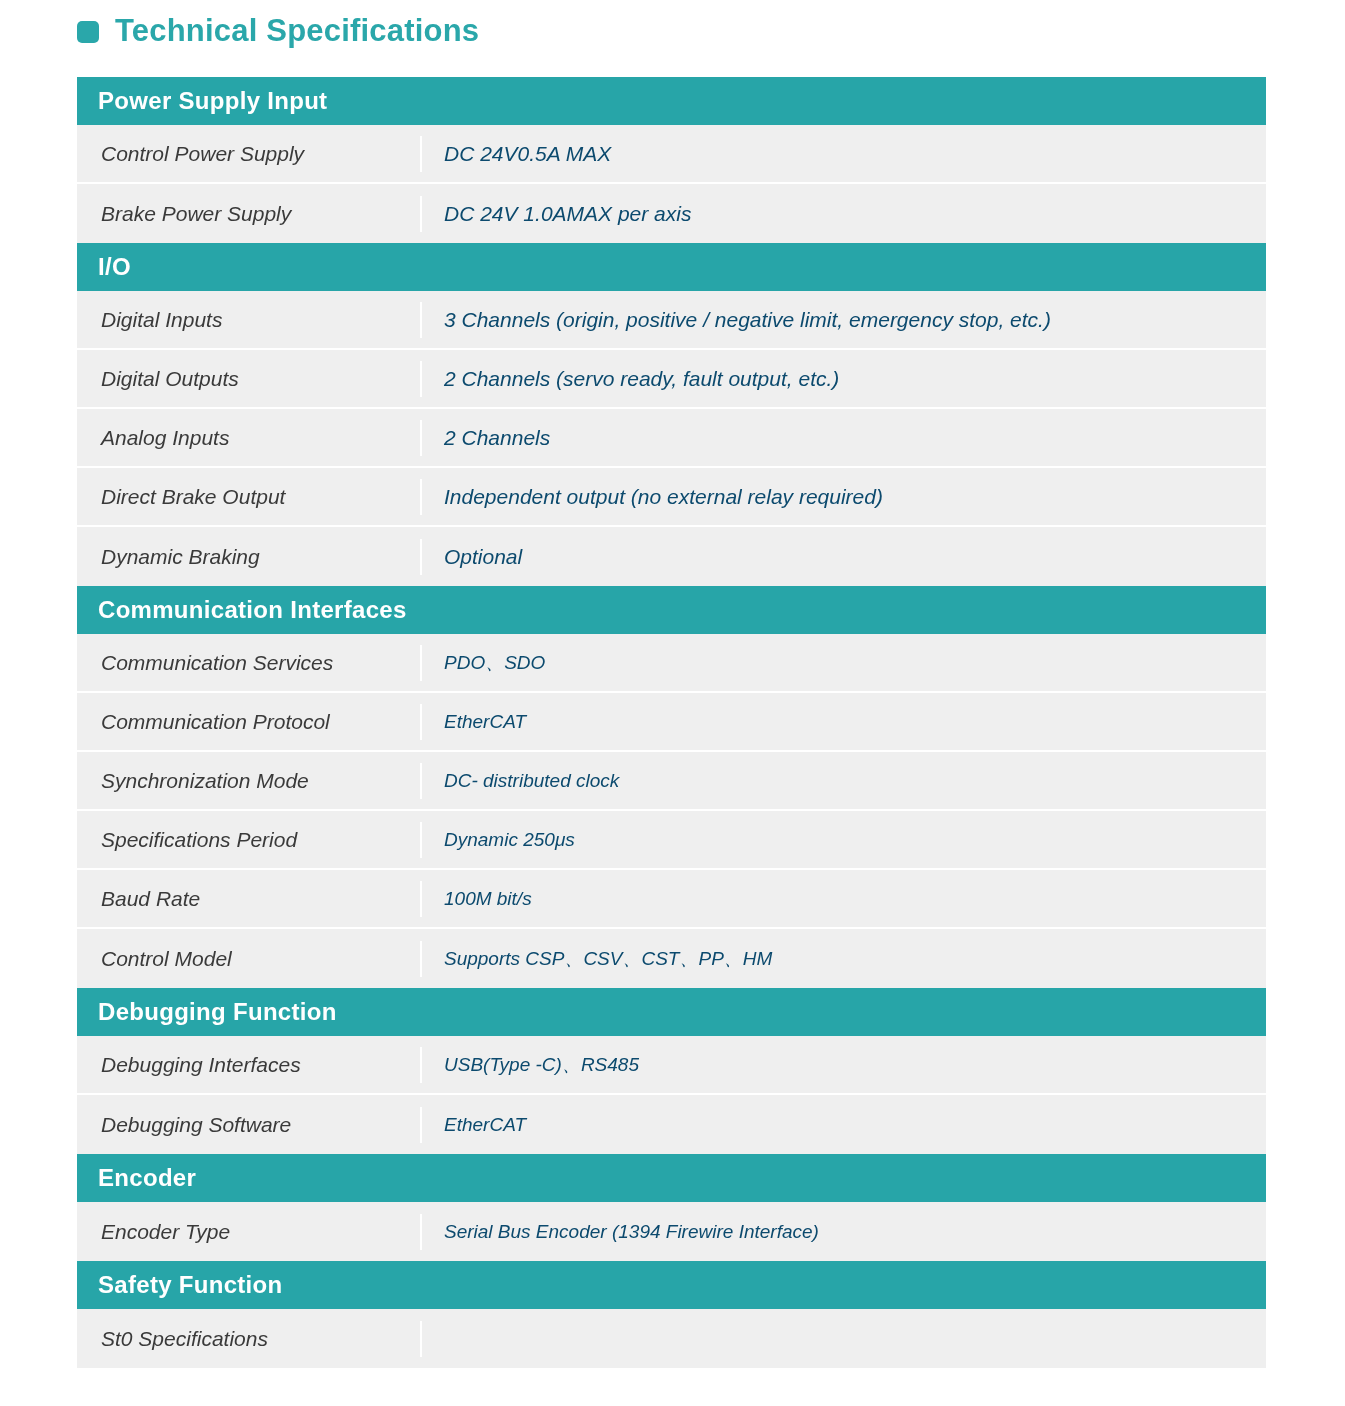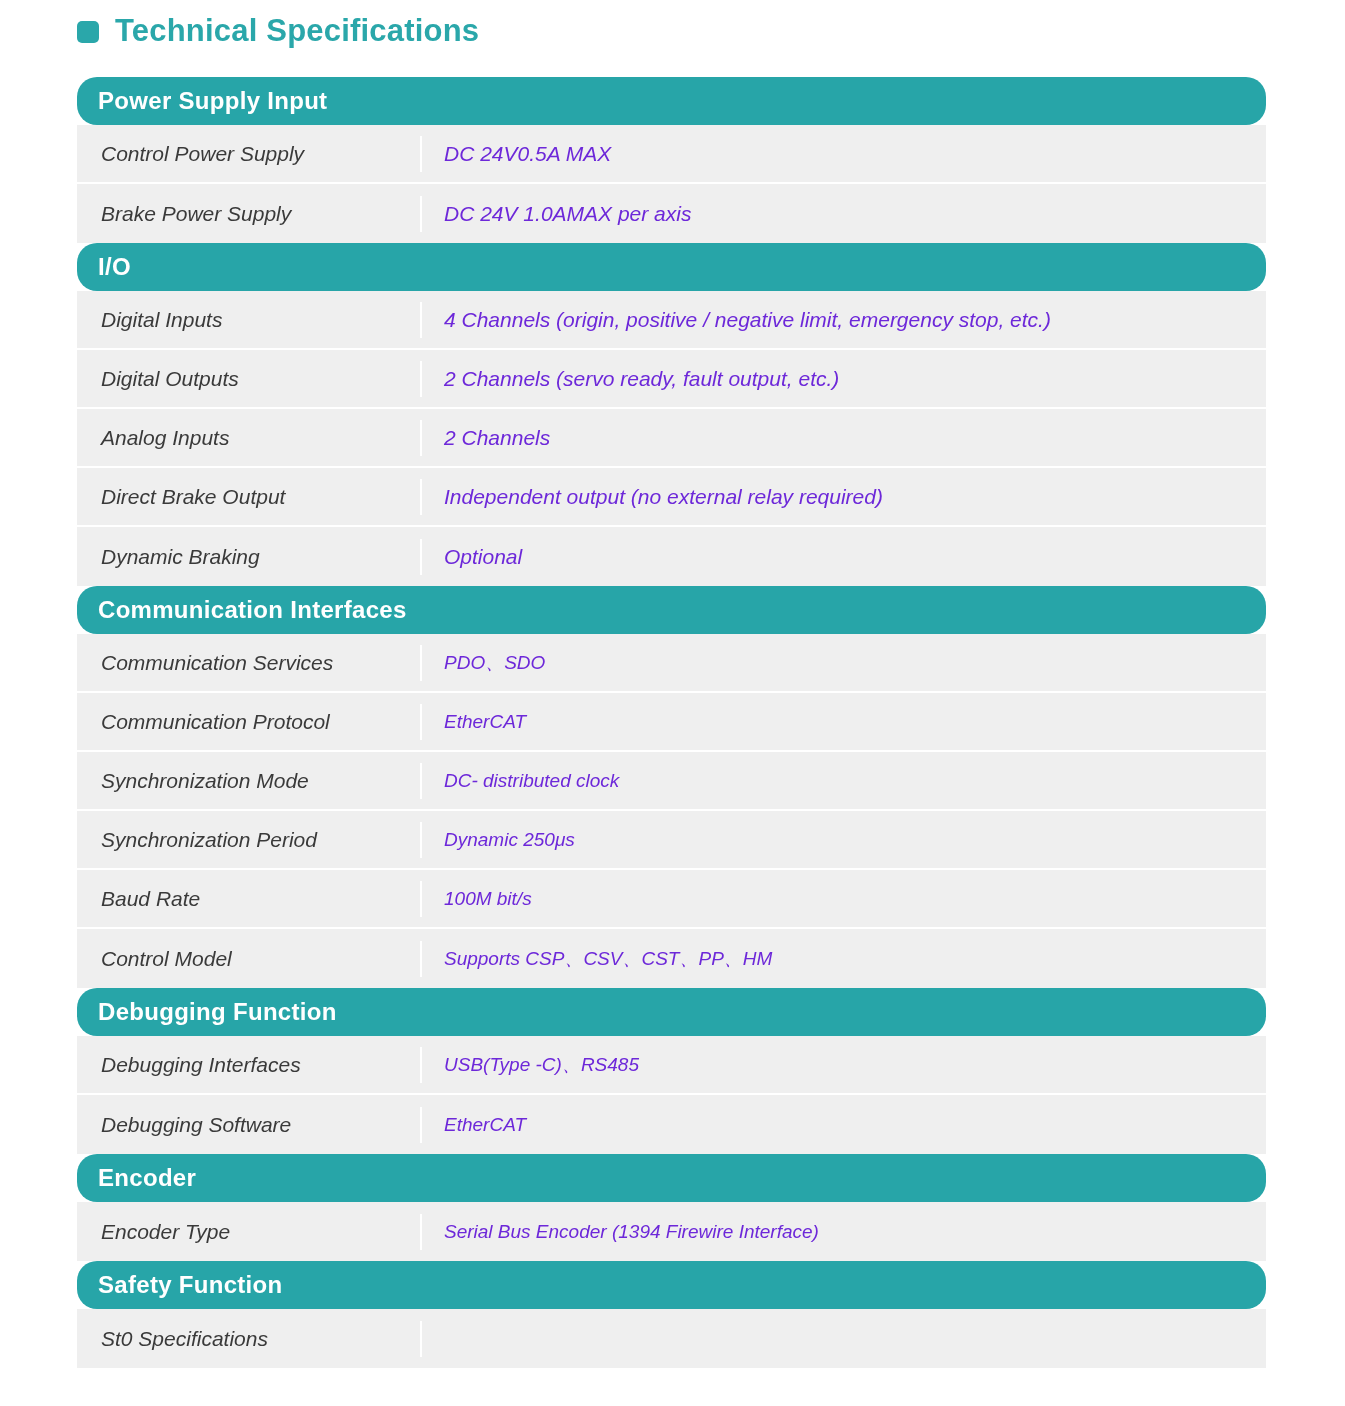--- a/index.html
+++ b/index.html
@@ -65,21 +65,20 @@
     color: #ffffff;
     font-size: 24px;
     font-weight: bold;
     letter-spacing: 0.3px;
     height: 48px;
     line-height: 48px;
     padding-left: 21px;
     box-sizing: border-box;
     white-space: nowrap;
     overflow: hidden;
-    border-radius: 20px;
   }
 
   .rows {
     background: #ffffff;
     font-style: italic;
   }
 
   .row {
     display: flex;
     background: #efefef;
@@ -103,21 +102,21 @@
     border-right: 2px solid #ffffff;
     white-space: nowrap;
     overflow: hidden;
   }
 
   .cell-value {
     flex: 1 1 auto;
     box-sizing: border-box;
     padding: 6px 12px 6px 22px;
     font-size: 21px;
-    color: #6d28d9;
+    color: #0c4a6e;
     white-space: nowrap;
     overflow: hidden;
   }
 
   
   .row.small .cell-value {
     font-size: 19px;
   }
 
   
@@ -145,21 +144,21 @@
             <div class="cell-label">Brake Power Supply</div>
             <div class="cell-value">DC 24V 1.0AMAX per axis</div>
           </div>
         </div>
       </div>
       <div class="section">
         <div class="section-header">I/O</div>
         <div class="rows">
           <div class="row">
             <div class="cell-label">Digital Inputs</div>
-            <div class="cell-value">4 Channels  (origin, positive / negative limit, emergency stop, etc.)</div>
+            <div class="cell-value">3 Channels  (origin, positive / negative limit, emergency stop, etc.)</div>
           </div>
           <div class="row">
             <div class="cell-label">Digital Outputs</div>
             <div class="cell-value">2 Channels  (servo ready, fault output, etc.)</div>
           </div>
           <div class="row">
             <div class="cell-label">Analog Inputs</div>
             <div class="cell-value">2 Channels</div>
           </div>
           <div class="row">
@@ -181,21 +180,21 @@
           </div>
           <div class="row small">
             <div class="cell-label">Communication Protocol</div>
             <div class="cell-value">EtherCAT</div>
           </div>
           <div class="row small">
             <div class="cell-label">Synchronization Mode</div>
             <div class="cell-value">DC- distributed clock</div>
           </div>
           <div class="row small">
-            <div class="cell-label">Synchronization Period</div>
+            <div class="cell-label">Specifications Period</div>
             <div class="cell-value">Dynamic 250μs</div>
           </div>
           <div class="row small">
             <div class="cell-label">Baud Rate</div>
             <div class="cell-value">100M bit/s</div>
           </div>
           <div class="row small">
             <div class="cell-label">Control Model</div>
             <div class="cell-value">Supports CSP、CSV、CST、PP、HM</div>
           </div>

